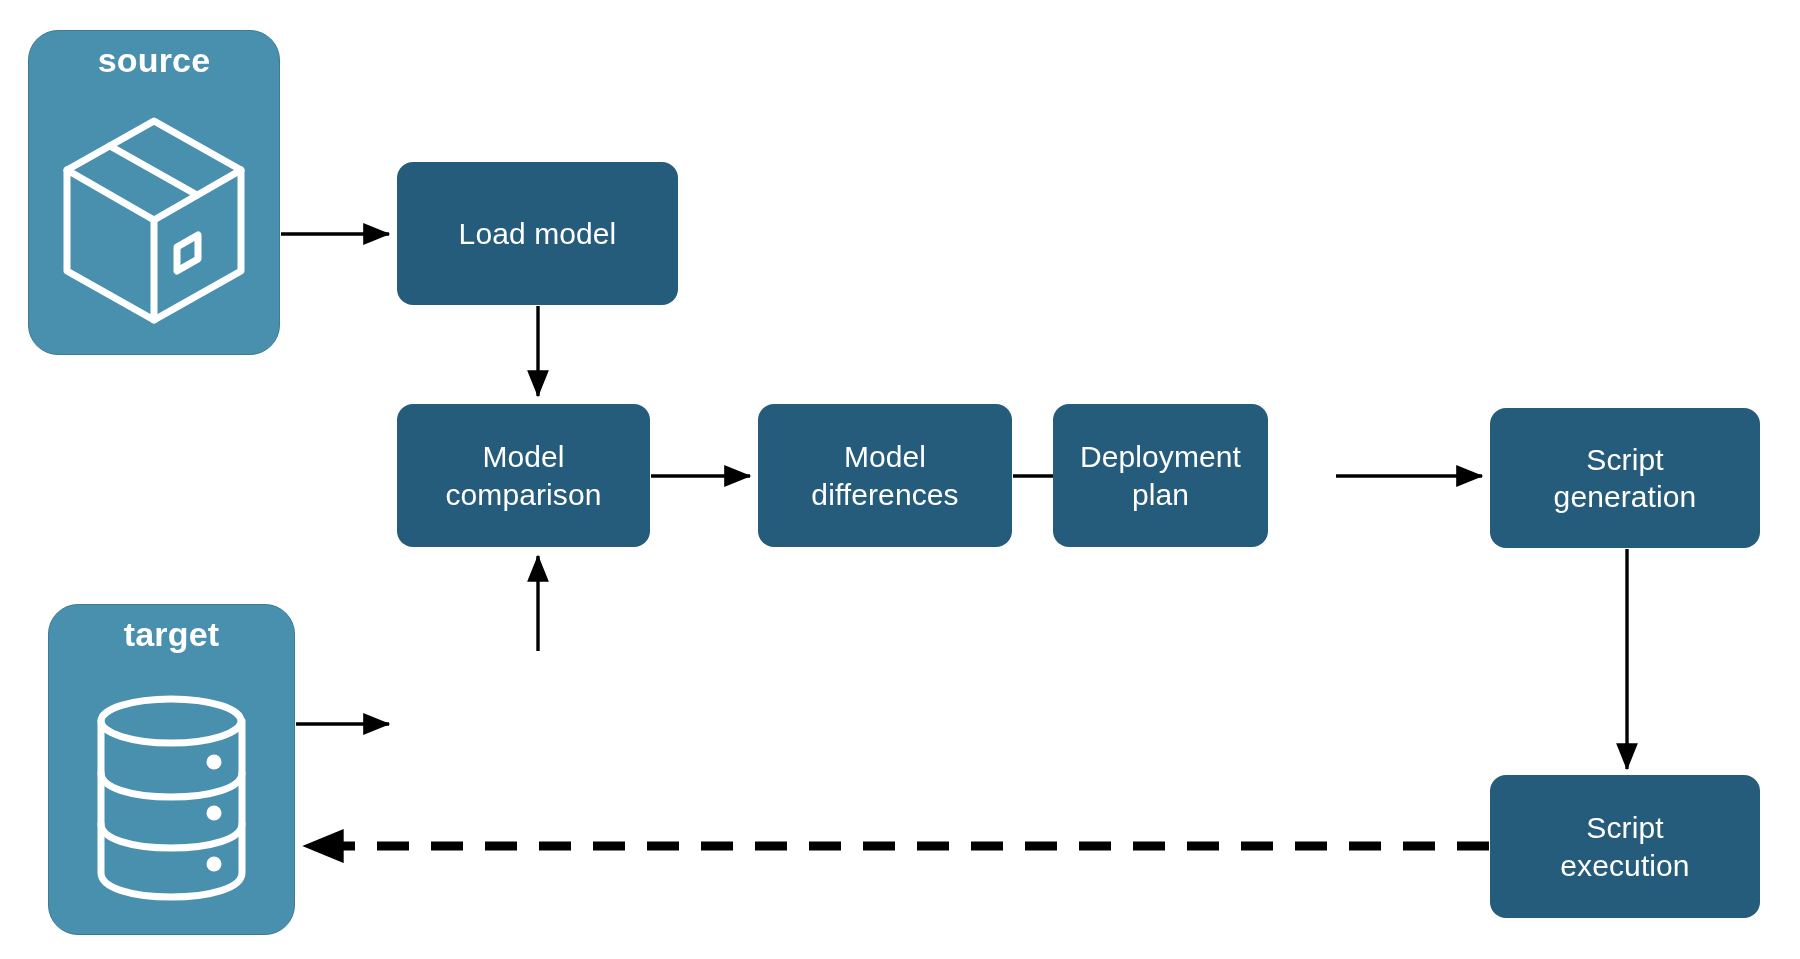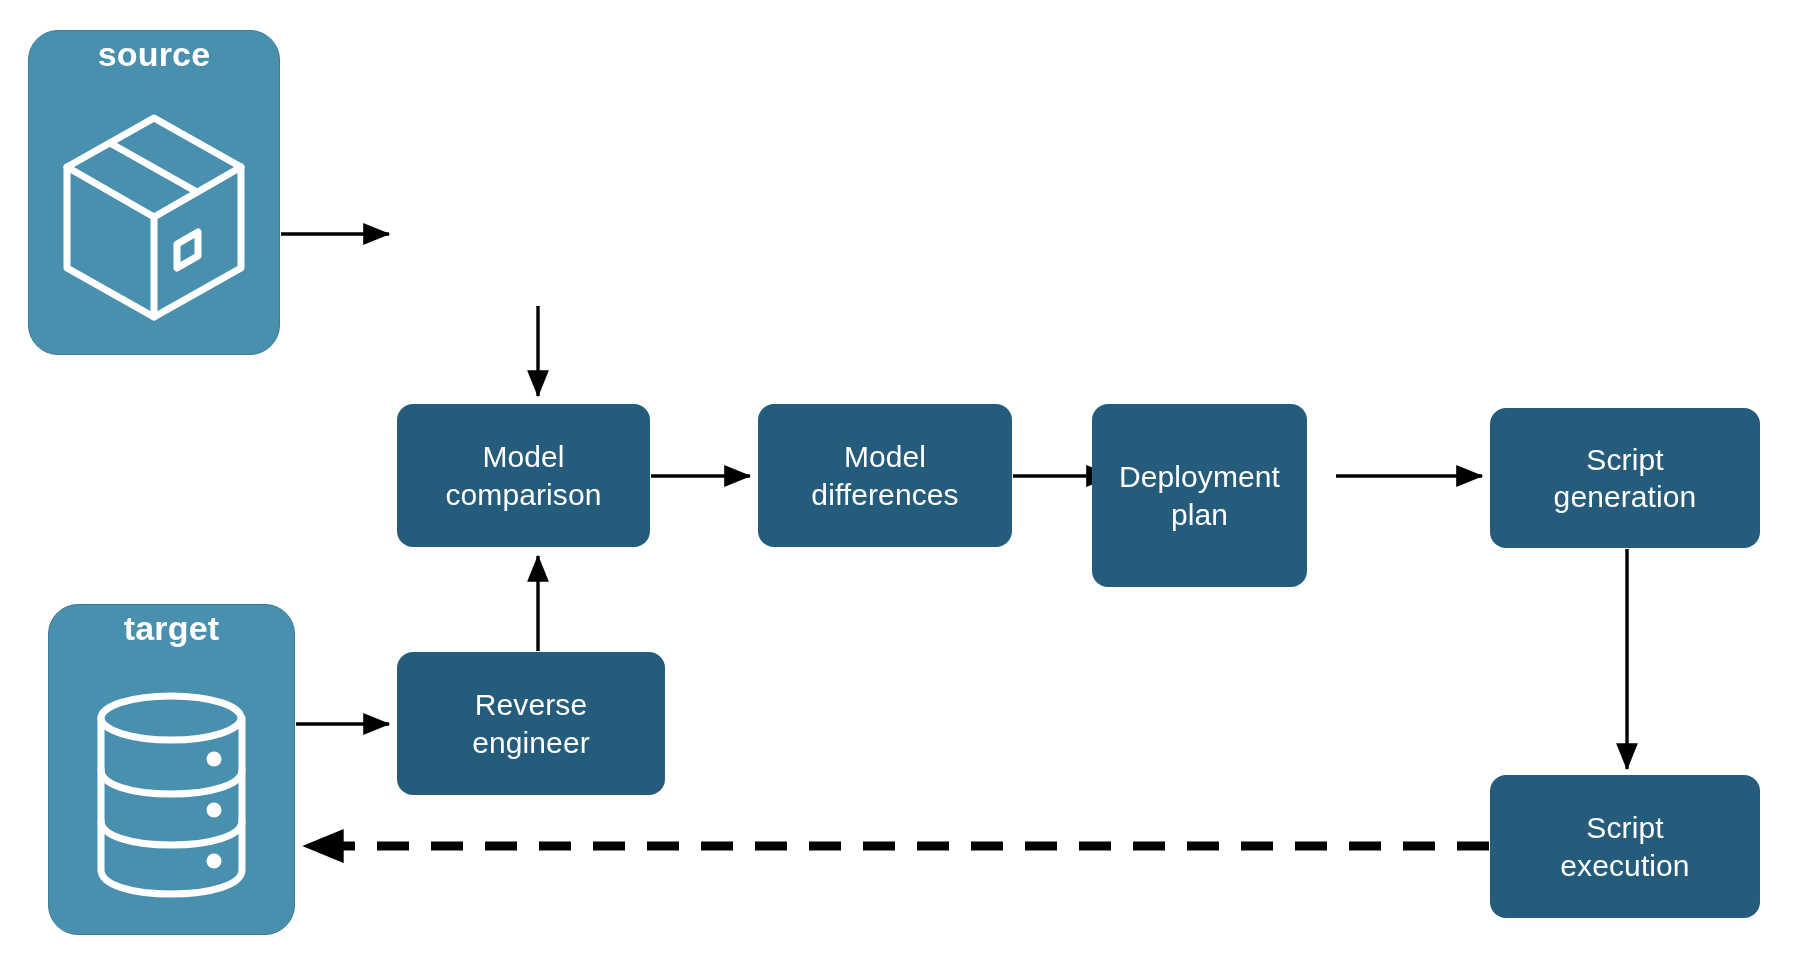--- a/index.html
+++ b/index.html
@@ -47,21 +47,21 @@
     white-space: pre-line;
   }
   
   .endpoint {
     background: #4890AE;
     border: 1.5px solid #3b7b96;
     border-radius: 30px;
     flex-direction: column;
     align-items: center;
     justify-content: flex-start;
-    padding-top: 4px;
+    padding-top: 10px;
   }
   .endpoint .cap {
     color: #ffffff;
     font-size: 34px;
     font-weight: bold;
     letter-spacing: 0.2px;
     margin-bottom: 6px;
   }
   .endpoint .glyph {
     flex: 1 1 auto;
@@ -69,21 +69,21 @@
     align-items: center;
     justify-content: center;
     width: 100%;
   }
   
   #node-source        { left: 28px;   top: 30px;  width: 252px; height: 325px; }
   #node-target        { left: 48px;   top: 604px; width: 247px; height: 331px; border-radius: 30px; }
   #node-load-model        { left: 397px;  top: 162px; width: 281px; height: 143px; }
   #node-model-comparison  { left: 397px;  top: 404px; width: 253px; height: 143px; }
   #node-model-differences { left: 758px;  top: 404px; width: 254px; height: 143px; }
-  #node-deployment-plan   { left: 1092px; top: 404px; width: 215px; height: 183px; }
+  #node-deployment-plan   { left: 1053px; top: 404px; width: 215px; height: 143px; }
   #node-script-generation { left: 1490px; top: 408px; width: 270px; height: 140px; }
   #node-reverse-engineer  { left: 397px;  top: 652px; width: 268px; height: 143px; }
   #node-script-execution  { left: 1490px; top: 775px; width: 270px; height: 143px; }
 </style>
 </head>
 <body>
 
 <div id="canvas">
 
   <svg id="edge-layer" viewBox="0 0 1800 959">
@@ -150,32 +150,31 @@
           <path d="M12 132 C12 147 43 156 82 156 C121 156 153 147 153 132"></path>
         </g>
 
         <circle cx="125" cy="70" r="7.5" fill="#ffffff"></circle>
         <circle cx="125" cy="121" r="7.5" fill="#ffffff"></circle>
         <circle cx="125" cy="172" r="7.5" fill="#ffffff"></circle>
       </svg>
     </div>
   </div>
 
+  <div class="node proc" id="node-load-model">Load model</div>
 
   <div class="node proc" id="node-model-comparison">Model
 comparison</div>
 
   <div class="node proc" id="node-model-differences">Model
 differences</div>
 
   <div class="node proc" id="node-deployment-plan">Deployment
 plan</div>
 
   <div class="node proc" id="node-script-generation">Script
 generation</div>
 
-  <div class="node proc" id="node-reverse-engineer">Reverse
-engineer</div>
 
   <div class="node proc" id="node-script-execution">Script
 execution</div>
 
 </div>
 
 </body></html>

